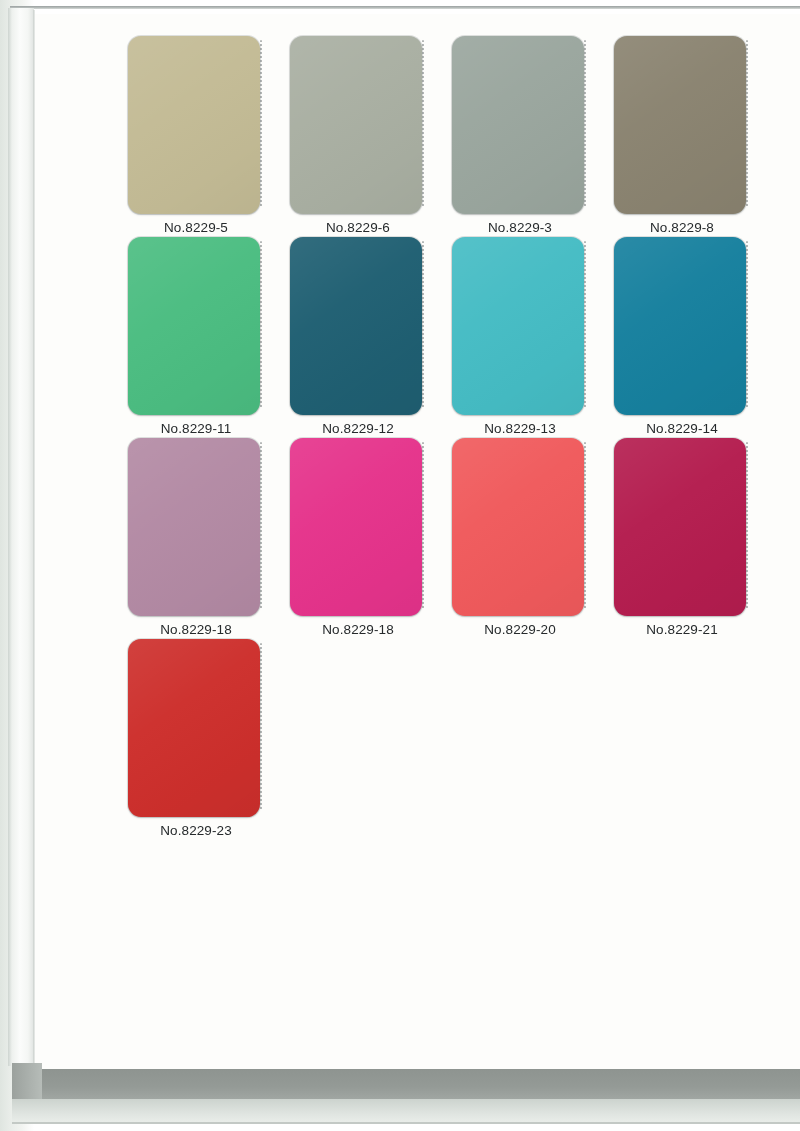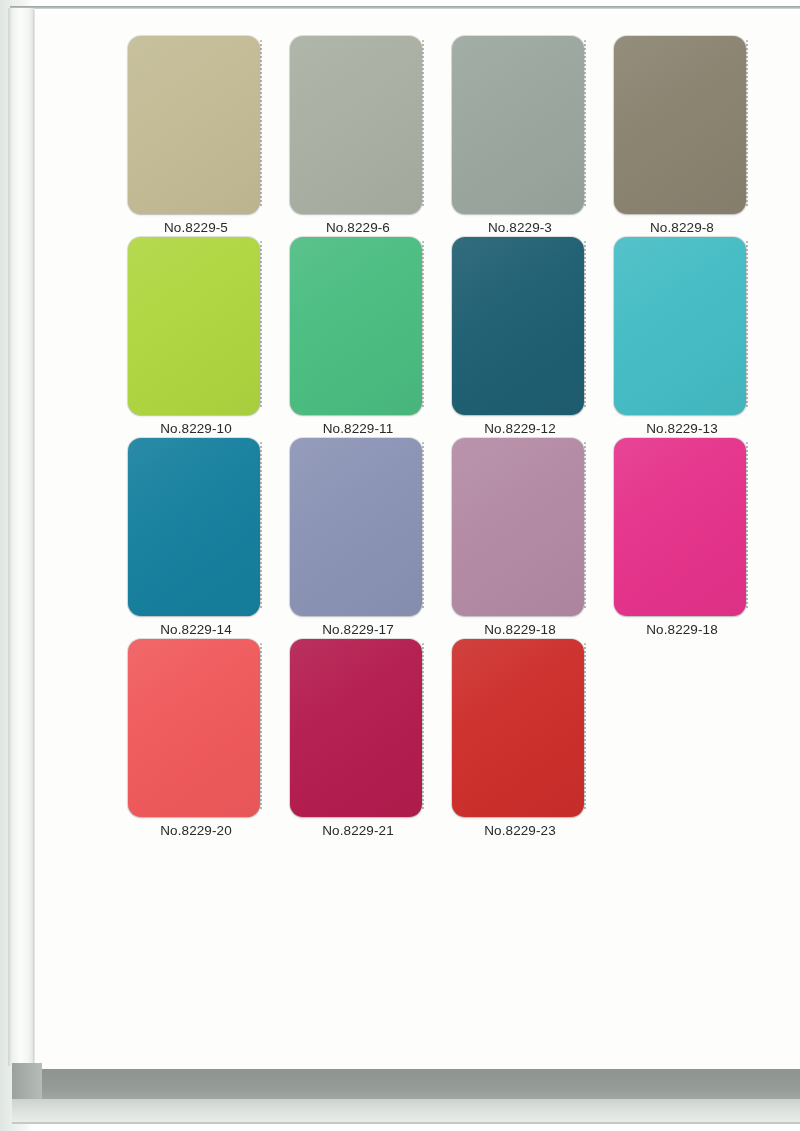--- a/index.html
+++ b/index.html
@@ -201,42 +201,34 @@
       </div>
       <div class="swatch-cell">
         <div class="swatch-chip" style="background: rgb(154, 166, 158);"></div>
         <div class="swatch-label">No.8229-3</div>
       </div>
       <div class="swatch-cell">
         <div class="swatch-chip" style="background: rgb(138, 131, 112);"></div>
         <div class="swatch-label">No.8229-8</div>
       </div>
       <div class="swatch-cell">
-        <div class="swatch-chip" style="background: rgb(175, 214, 64);"></div>
-        <div class="swatch-label">No.8229-10</div>
-      </div>
-      <div class="swatch-cell">
         <div class="swatch-chip" style="background: rgb(75, 189, 129);"></div>
         <div class="swatch-label">No.8229-11</div>
       </div>
       <div class="swatch-cell">
         <div class="swatch-chip" style="background: rgb(31, 95, 114);"></div>
         <div class="swatch-label">No.8229-12</div>
       </div>
       <div class="swatch-cell">
         <div class="swatch-chip" style="background: rgb(69, 188, 196);"></div>
         <div class="swatch-label">No.8229-13</div>
       </div>
       <div class="swatch-cell">
         <div class="swatch-chip" style="background: rgb(22, 128, 158);"></div>
         <div class="swatch-label">No.8229-14</div>
-      </div>
-      <div class="swatch-cell">
-        <div class="swatch-chip" style="background: rgb(139, 147, 181);"></div>
-        <div class="swatch-label">No.8229-17</div>
       </div>
       <div class="swatch-cell">
         <div class="swatch-chip" style="background: rgb(179, 138, 164);"></div>
         <div class="swatch-label">No.8229-18</div>
       </div>
       <div class="swatch-cell">
         <div class="swatch-chip" style="background: rgb(229, 51, 139);"></div>
         <div class="swatch-label">No.8229-18</div>
       </div>
       <div class="swatch-cell">

